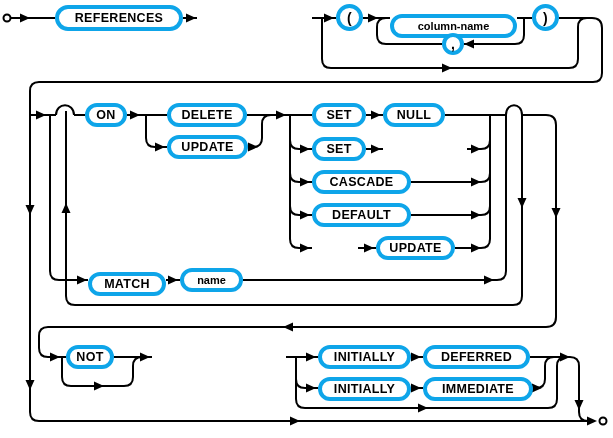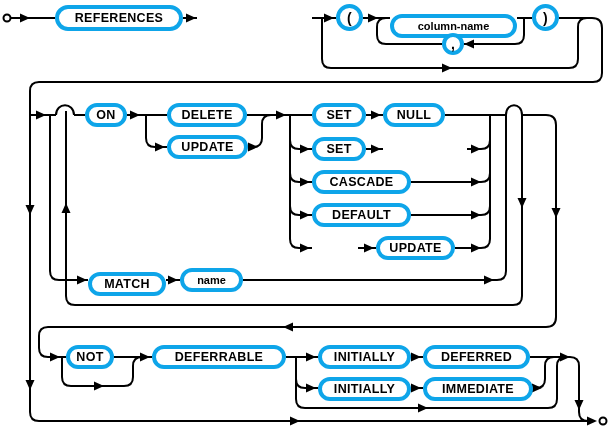--- a/index.html
+++ b/index.html
@@ -103,19 +103,18 @@
   <div class="node" style="left:383px;top:103px;width:62px;height:24px;">NULL</div>
   <div class="node" style="left:312px;top:137px;width:54px;height:24px;">SET</div>
   <div class="node" style="left:312px;top:170px;width:99px;height:24px;">CASCADE</div>
   <div class="node" style="left:312px;top:203px;width:99px;height:24px;">DEFAULT</div>
   <div class="node" style="left:376px;top:236px;width:79px;height:24px;">UPDATE</div>
 
   <div class="node" style="left:88px;top:272px;width:78px;height:24px;">MATCH</div>
   <div class="node nt" style="left:180px;top:268px;width:63px;height:24px;">name</div>
 
   <div class="node" style="left:66px;top:345px;width:48px;height:24px;">NOT</div>
-  <div class="node" style="left:152px;top:345px;width:134px;height:24px;">DEFERRABLE</div>
   <div class="node" style="left:318px;top:345px;width:93px;height:24px;">INITIALLY</div>
   <div class="node" style="left:423px;top:345px;width:107px;height:24px;text-align:center;">DEFERRED</div>
   <div class="node" style="left:318px;top:377px;width:93px;height:24px;">INITIALLY</div>
   <div class="node" style="left:423px;top:377px;width:110px;height:24px;">IMMEDIATE</div>
 
 </div>
 
 </body></html>

